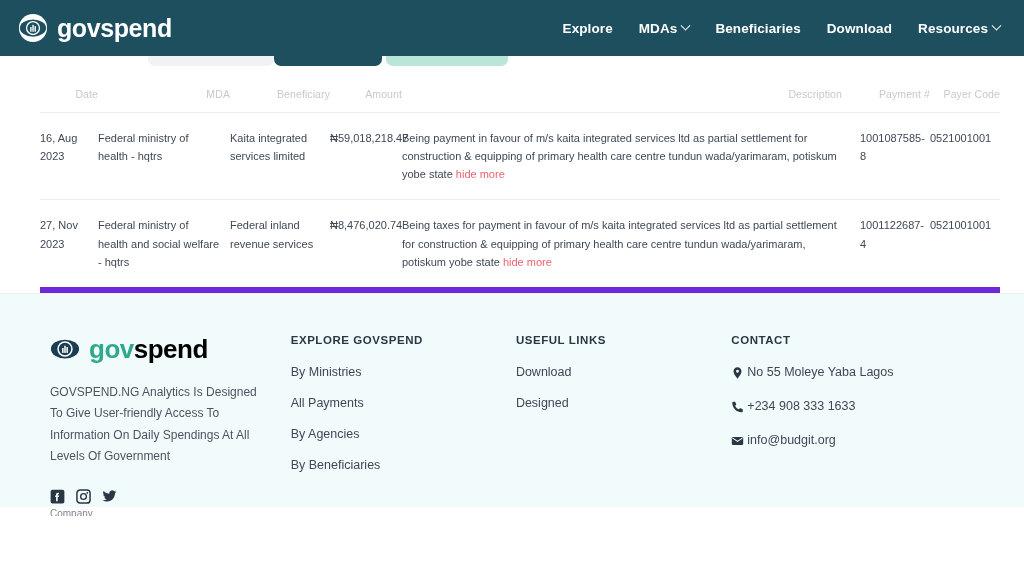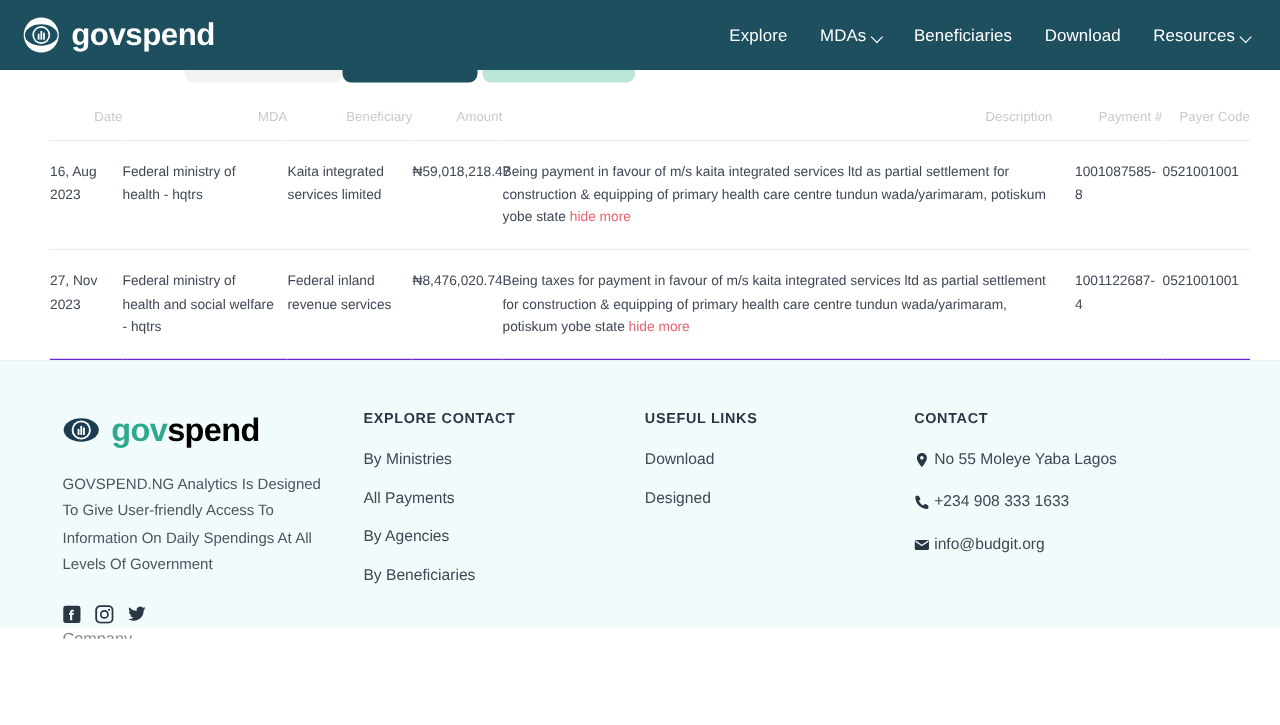--- a/index.html
+++ b/index.html
@@ -28,24 +28,24 @@
     font-size: 25px;
     font-weight: 700;
     color: #ffffff;
     letter-spacing: -0.4px;
     line-height: 1;
   }
   .nav { display: flex; align-items: center; gap: 26px; }
   .nav-item {
     color: #ffffff;
     font-size: 13.5px;
-    font-weight: 400;
+    font-weight: 700;
     letter-spacing: 0.1px;
     display: flex;
-    align-items: flex-end;
+    align-items: center;
     gap: 5px;
     cursor: pointer;
     white-space: nowrap;
   }
   .caret {
     display: inline-block;
     width: 7px; height: 7px;
     border-right: 1.6px solid #ffffff;
     border-bottom: 1.6px solid #ffffff;
     transform: rotate(45deg) translate(-2px,-2px);
@@ -79,21 +79,21 @@
     letter-spacing: 0.1px;
   }
   .table td {
     vertical-align: top;
     font-size: 11px;
     color: #3f4856;
     padding: 16px 10px 16px 0;
     line-height: 1.65;
     border-top: 1px solid #ededef;
   }
-  .table tbody tr:last-child td { border-bottom: 1px solid #6d28d9; }
+  .table tbody tr:last-child td { border-bottom: 6px solid #6d28d9; }
   .c-date  { width: 58px; }
   .c-mda   { width: 132px; }
   .c-ben   { width: 100px; }
   .c-amt   { width: 72px; white-space: nowrap; }
   .c-desc  { width: 458px; padding-right: 18px !important; }
   .c-pay   { width: 70px; }
   .c-code  { width: 70px; }
   .hide-more { color: #e8636f; cursor: pointer; }
 
   
@@ -145,21 +145,21 @@
     font-size: 12.5px;
     color: #3f4856;
     margin-bottom: 19px;
     display: flex;
     align-items: flex-start;
     gap: 3px;
   }
   .ficon { width: 13px; height: 14px; flex: 0 0 13px; display: block; margin-top: 1px; }
   .fbottom {
     margin-top: 4px;
-    font-size: 13px;
+    font-size: 10px;
     color: #7d868f;
     overflow: hidden;
     height: 8px;
   }
 </style>
 </head>
 <body>
 
 <div class="header">
   <div class="brand">
@@ -273,21 +273,21 @@
         </span>
         <span>
           <svg class="soc" viewBox="0 0 24 24">
               <path d="M23 4.2c-.8.4-1.7.6-2.6.8a4.5 4.5 0 0 0 2-2.5c-.9.5-1.9.9-2.9 1.1a4.5 4.5 0 0 0-7.7 4.1A12.8 12.8 0 0 1 2.5 3a4.5 4.5 0 0 0 1.4 6 4.4 4.4 0 0 1-2-.6v.1a4.5 4.5 0 0 0 3.6 4.4 4.5 4.5 0 0 1-2 .1 4.5 4.5 0 0 0 4.2 3.1A9 9 0 0 1 1 18a12.7 12.7 0 0 0 6.9 2c8.3 0 12.8-6.9 12.8-12.8v-.6c.9-.6 1.7-1.5 2.3-2.4z" fill="#2b3644"></path>
             </svg>
         </span>
       </div>
     </div>
 
     <div class="fcol-a">
-      <div class="fhead">EXPLORE CONTACT</div>
+      <div class="fhead">EXPLORE GOVSPEND</div>
       <span class="flink">By Ministries</span>
       <span class="flink">All Payments</span>
       <span class="flink">By Agencies</span>
       <span class="flink">By Beneficiaries</span>
     </div>
 
     <div class="fcol-b">
       <div class="fhead">USEFUL LINKS</div>
       <span class="flink">Download</span>
       <span class="flink">Designed</span>

